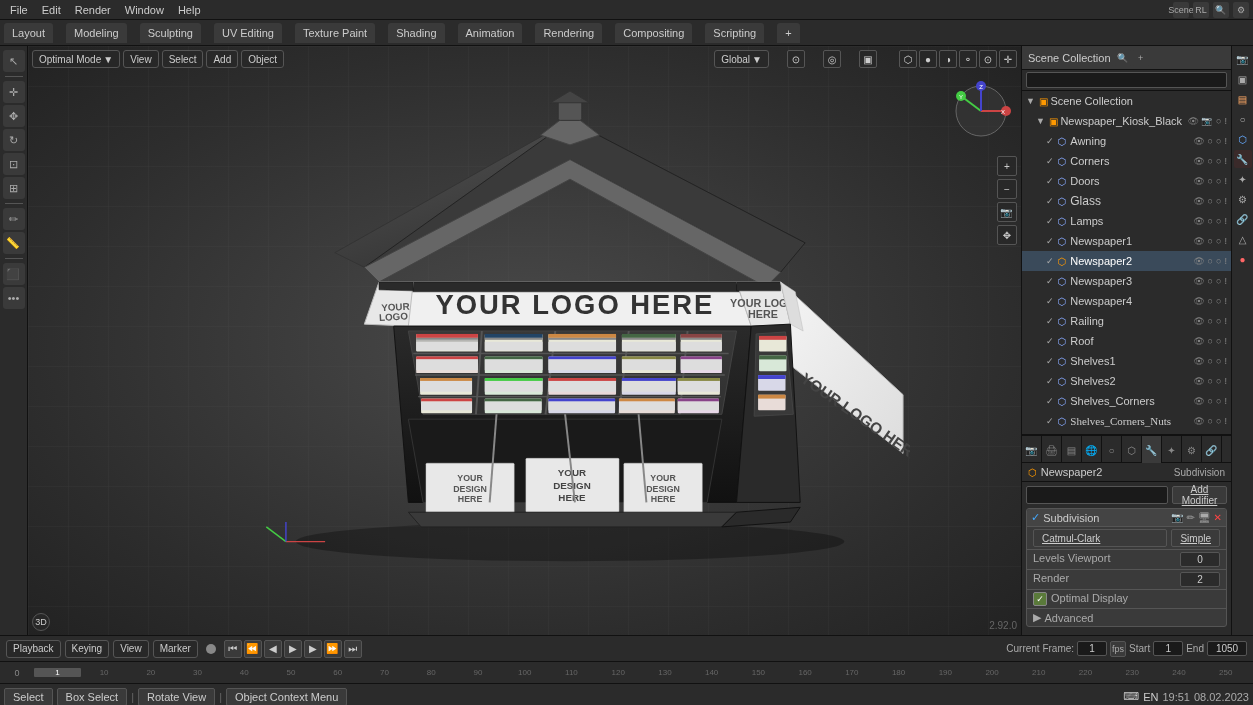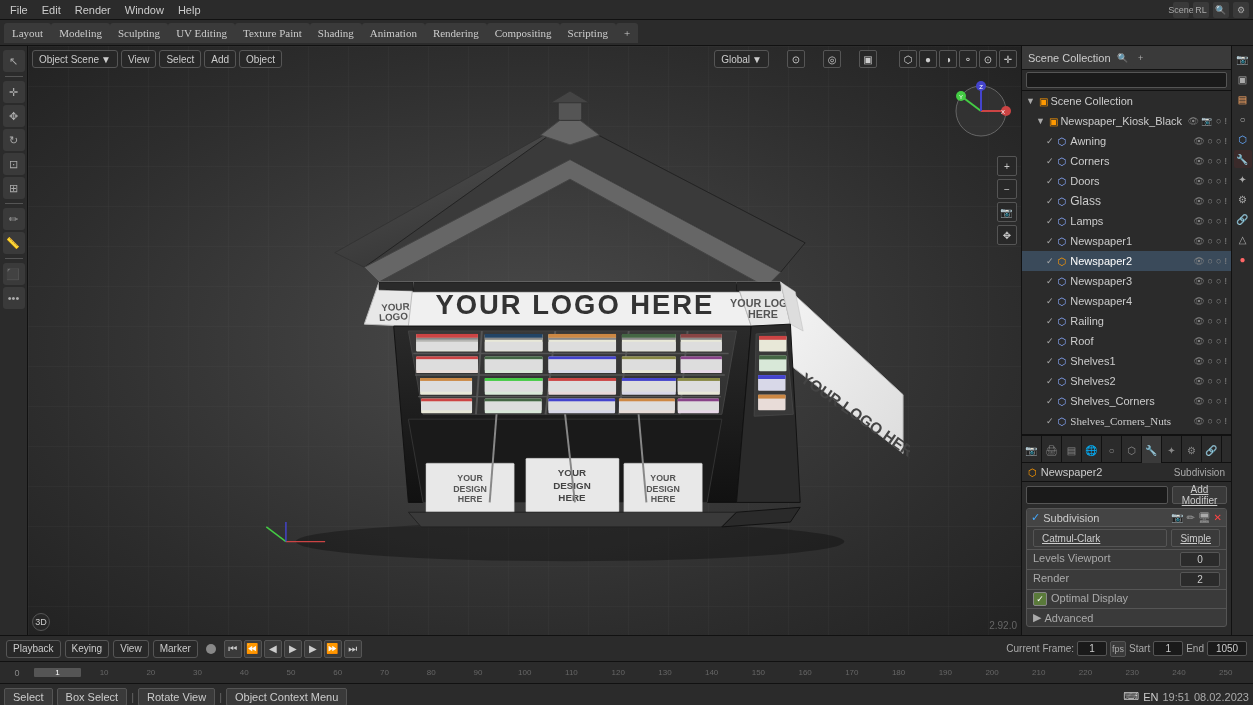--- a/index.html
+++ b/index.html
@@ -53,22 +53,21 @@
       background: #2b2b2b;
       display: flex;
       align-items: center;
       padding: 0 4px;
       gap: 4px;
       border-bottom: 1px solid #111;
     }
     .workspace-tabs {
       display: flex;
       align-items: flex-start;
-      gap: 0;
-      font-family: Liberation Serif, serif;
+      gap: 13px;
     }
     .workspace-tab {
       padding: 2px 8px;
       background: #3a3a3a;
       border-radius: 3px 3px 0 0;
       font-size: 11px;
       color: #ccc;
       cursor: pointer;
       height: 20px;
       display: flex; align-items: center;
@@ -462,21 +461,21 @@
     <div class="left-tool">⬛</div>
     <div class="left-tool">•••</div>
   </div>
 
   <div id="viewport">
     <div id="viewport-bg"></div>
     <div id="viewport-grid"></div>
 
     <div id="viewport-top-bar" style="position:absolute;top:2px;left:0;right:0;display:flex;align-items:center;padding:2px 4px;gap:3px;z-index:10;">
       <div class="vp-btn">
-        <span>Object Scene</span>
+        <span>Optimal Mode</span>
         <span>▼</span>
       </div>
       <div class="vp-btn">View</div>
       <div class="vp-btn">Select</div>
       <div class="vp-btn">Add</div>
       <div class="vp-btn">Object</div>
       <div class="vp-top-right">
         <div class="vp-btn">
           <span>Global</span>
           <span>▼</span>

